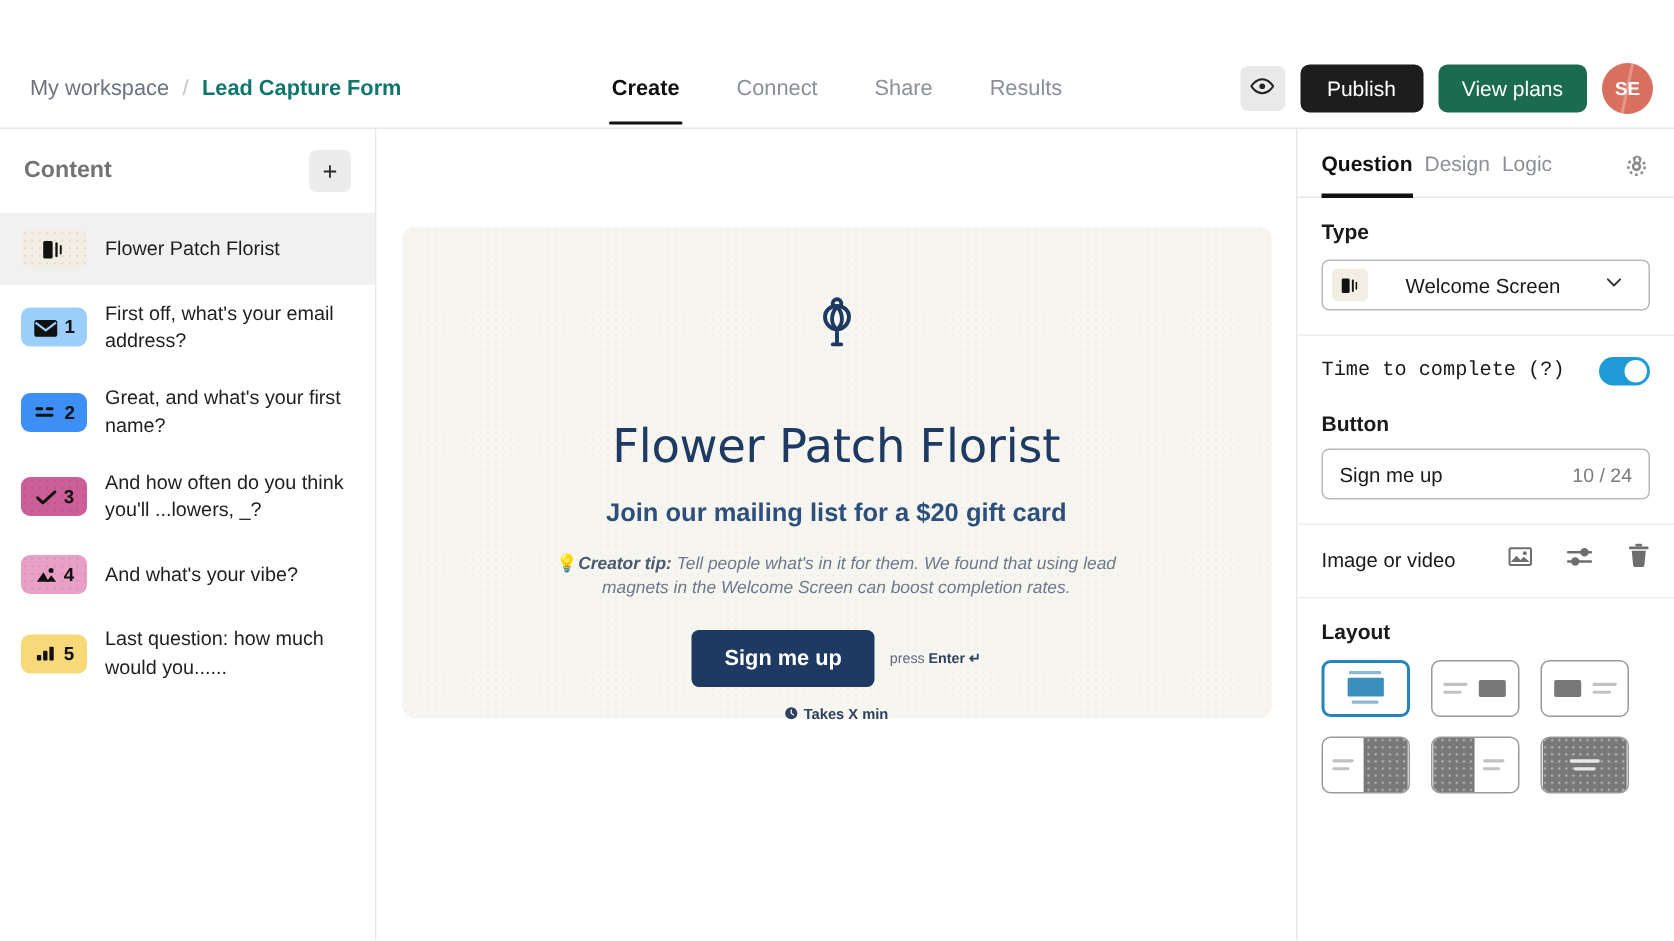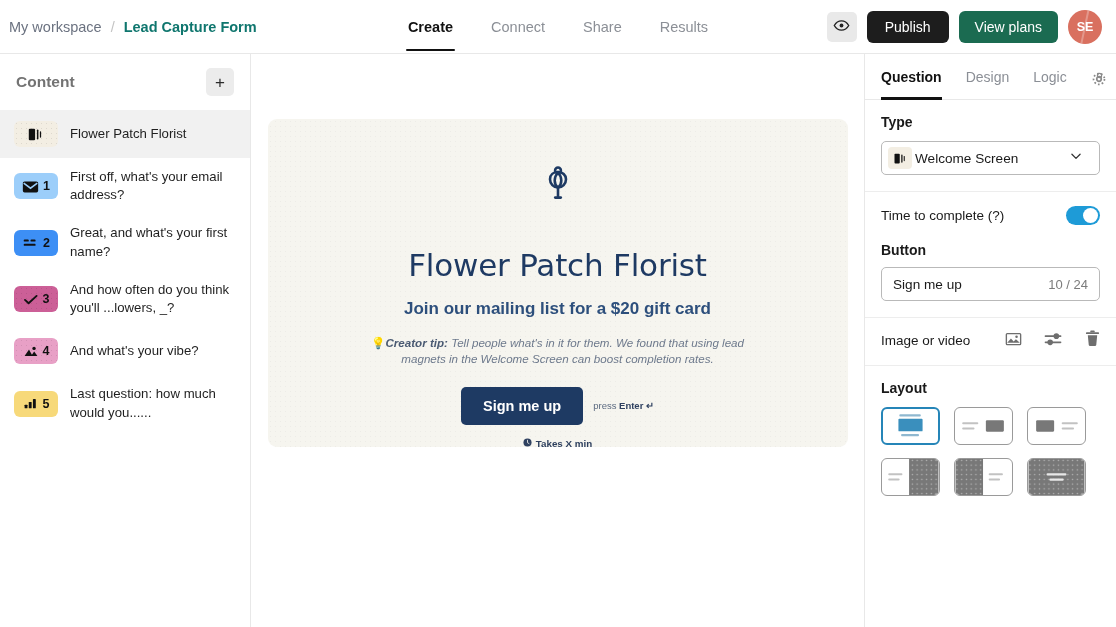--- a/index.html
+++ b/index.html
@@ -11,22 +11,23 @@
     color: #111;
   }
   .app { width: 1116px; height: 627px; display: flex; flex-direction: column; }
 
   
   .header {
     height: 54px; min-height: 54px;
     display: flex; align-items: center;
     border-bottom: 1px solid #e8e8e8;
     background: #fff;
-    padding: 0 14px 0 9px;
+    padding: 0 14px 0 20px;
     position: relative;
+    margin-top: 32px;
   }
   .breadcrumb { display: flex; align-items: center; gap: 9px; font-size: 14.5px; }
   .bc-workspace { color: #6b7280; }
   .bc-sep { color: #c4c4c4; }
   .bc-title { color: #0f766e; font-weight: 700; }
 
   .nav-tabs {
     position: absolute; left: 0; right: 0;
     display: flex; justify-content: center; gap: 34px;
     pointer-events: none;
@@ -144,48 +145,48 @@
   .press-enter b { color: #2f4160; }
   .takes { margin-top: 13px; font-size: 9.8px; color: #2f4160; font-weight: 600;
            display: flex; align-items: center; gap: 4px; }
 
   
   .panel {
     width: 252px; min-width: 252px; border-left: 1px solid #e8e8e8;
     background: #fff; display: flex; flex-direction: column;
   }
   .panel-tabs {
-    display: flex; align-items: center; gap: 24px; padding: 0 16px;
+    display: flex; align-items: center; gap: 8px; padding: 0 16px;
     height: 46px; border-bottom: 1px solid #e8e8e8;
   }
   .ptab { font-size: 14px; color: #8b8f96; height: 46px; display: flex;
           align-items: center; position: relative; }
   .ptab.active { color: #111; font-weight: 700; }
   .ptab.active::after {
     content:""; position:absolute; left:0; right:0; bottom:0; height:2.5px; background:#111;
   }
   .gear { margin-left: auto; }
 
   .sect { padding: 14px 16px 16px; }
   .sect.bdr { border-bottom: 1px solid #ededed; }
   .sect-label { font-size: 14px; font-weight: 700; color: #1a1a1a; margin-bottom: 11px; }
 
   .select {
     height: 34px; border: 1px solid #b9b9b9; border-radius: 5px;
-    display: flex; align-items: center; padding: 0 16px 0 6px; gap: 3px;
+    display: flex; align-items: center; padding: 0 16px 0 6px; gap: 25px;
     background: #fff;
   }
   .select-ic {
     width: 24px; height: 22px; border-radius: 4px; background: #f3eee3;
     display: flex; align-items: center; justify-content: center;
   }
   .select-txt { font-size: 13.6px; color: #1a1a1a; }
   .chev { margin-left: auto; color: #333; }
 
-  .row { display: flex; align-items: center; }
+  .row { display: flex; align-items: center; font-family: Liberation Mono, monospace; }
   .row-label { font-size: 13.5px; color: #1a1a1a; }
   .toggle {
     margin-left: auto; width: 34px; height: 19px; border-radius: 10px;
     background: #1e9bd7; position: relative;
   }
   .toggle::after {
     content: ""; position: absolute; right: 2px; top: 2px;
     width: 15px; height: 15px; border-radius: 50%; background: #fff;
   }
   .field {

